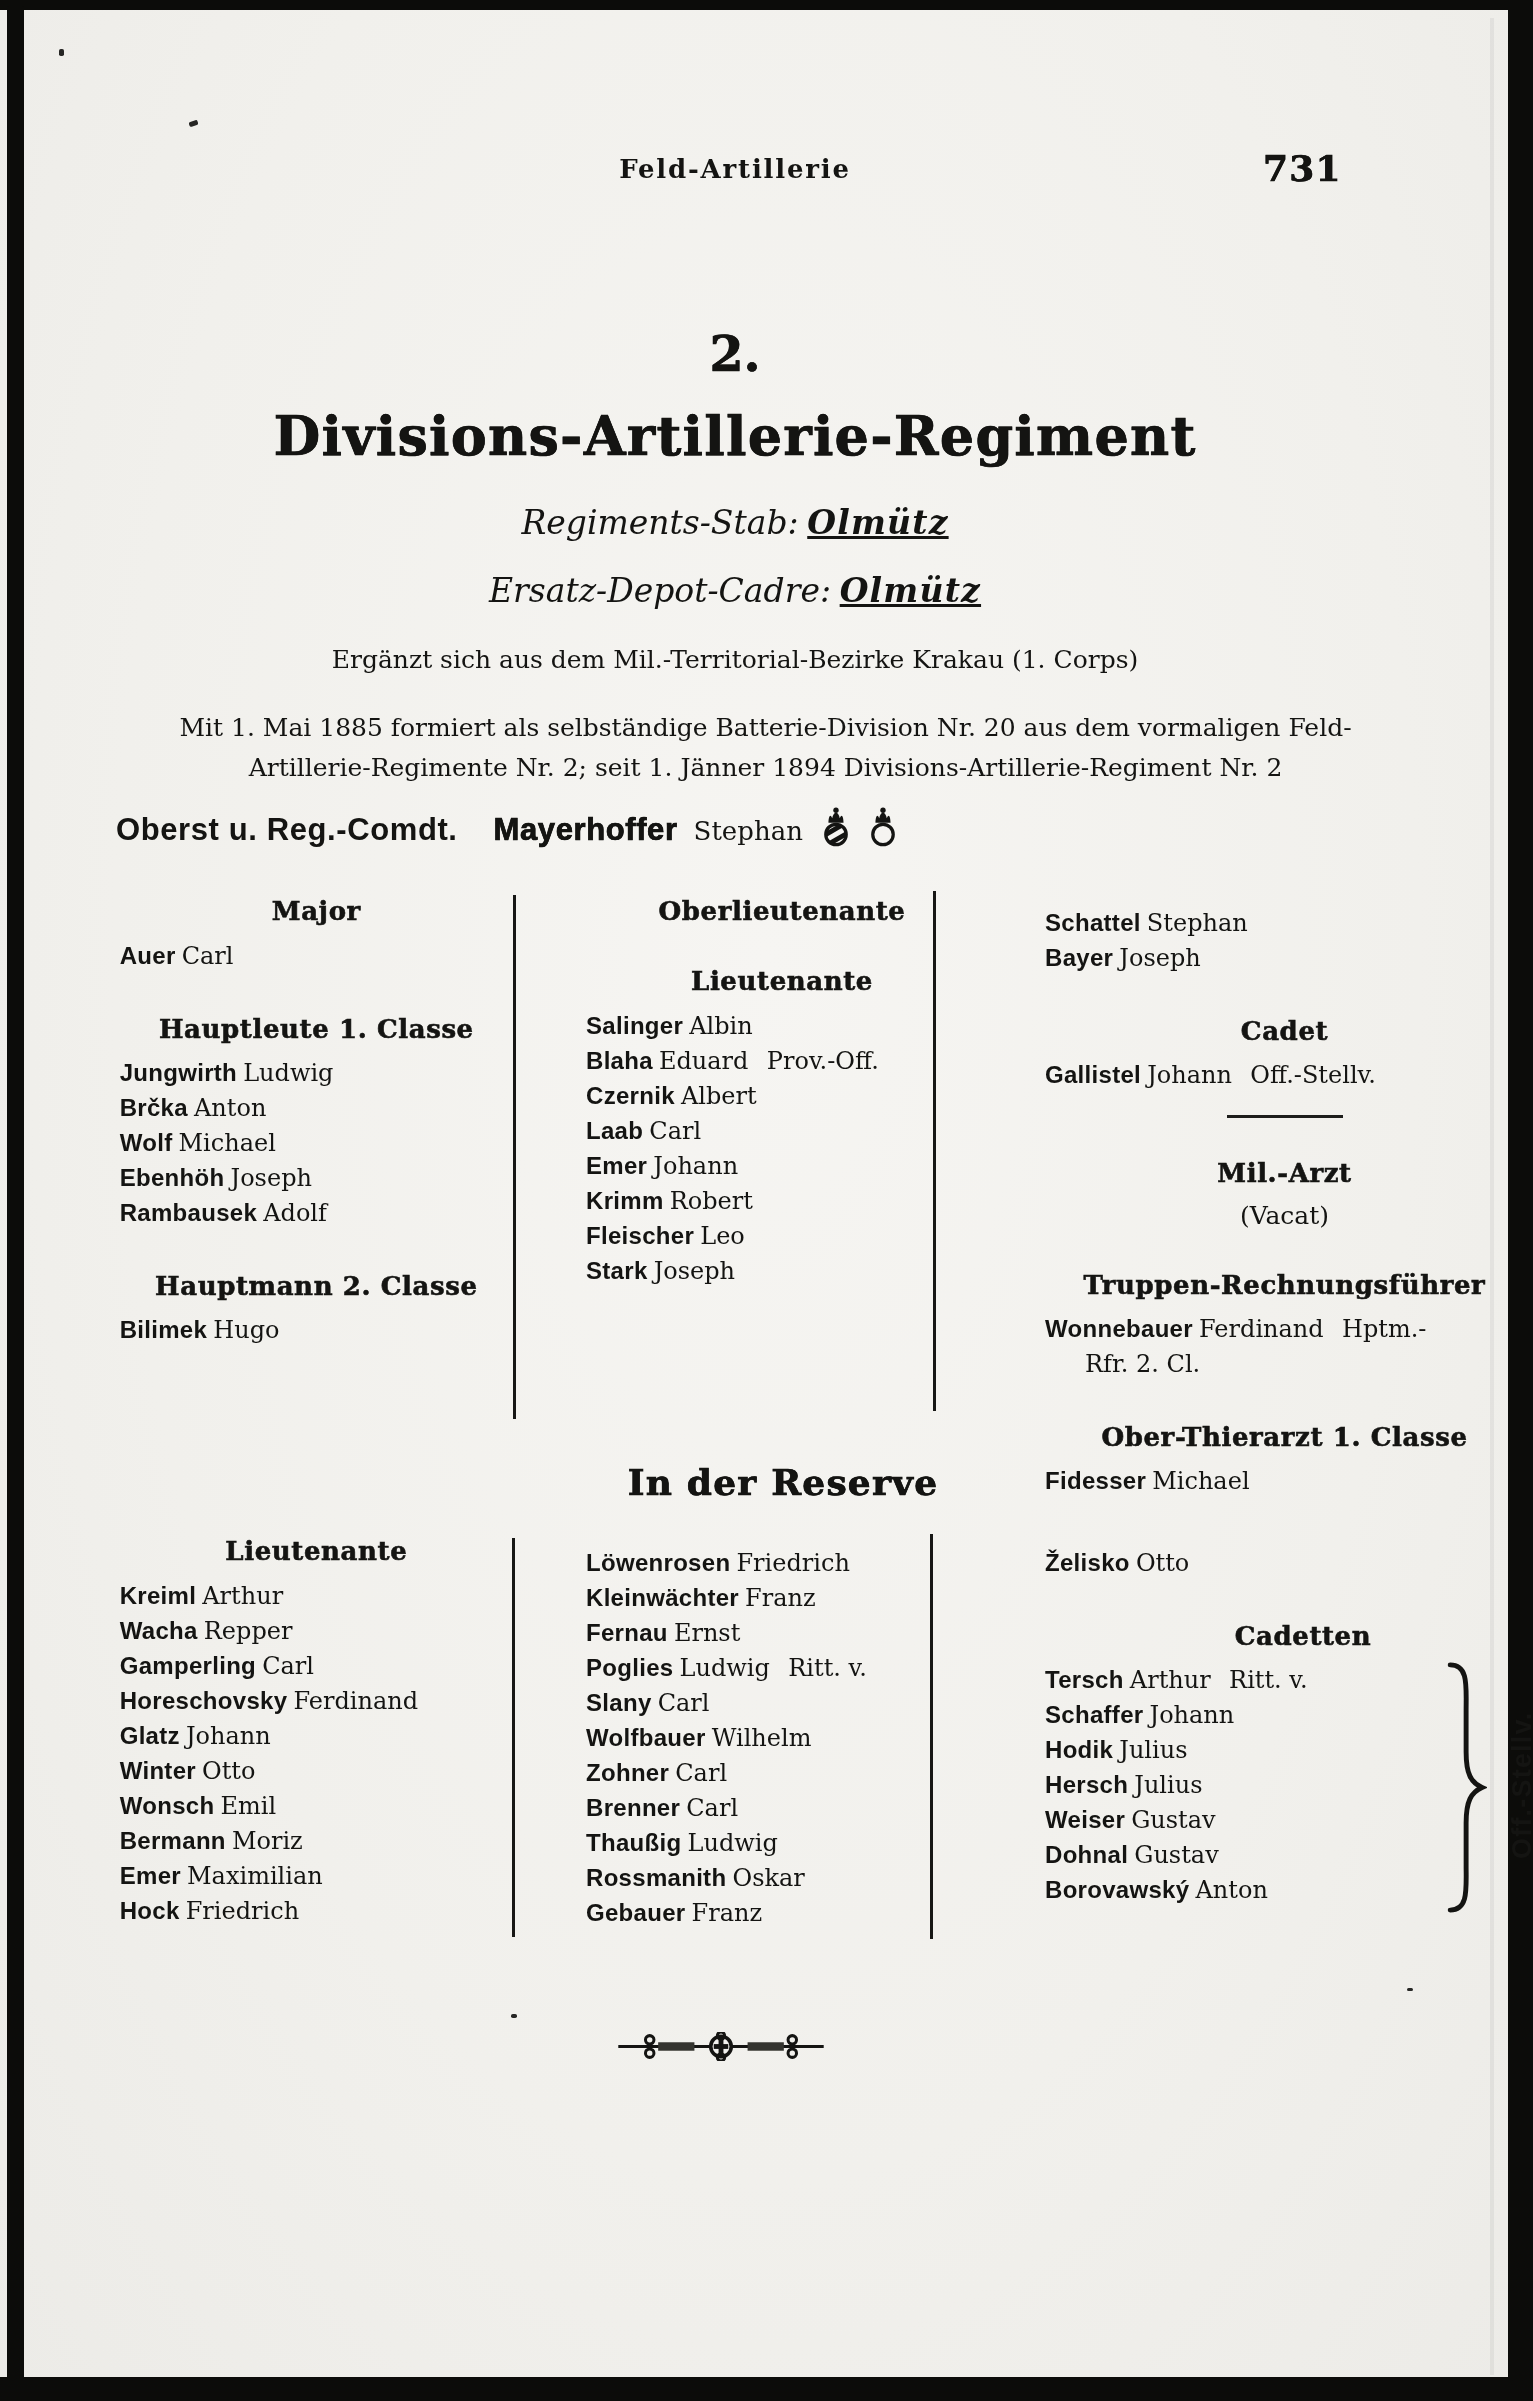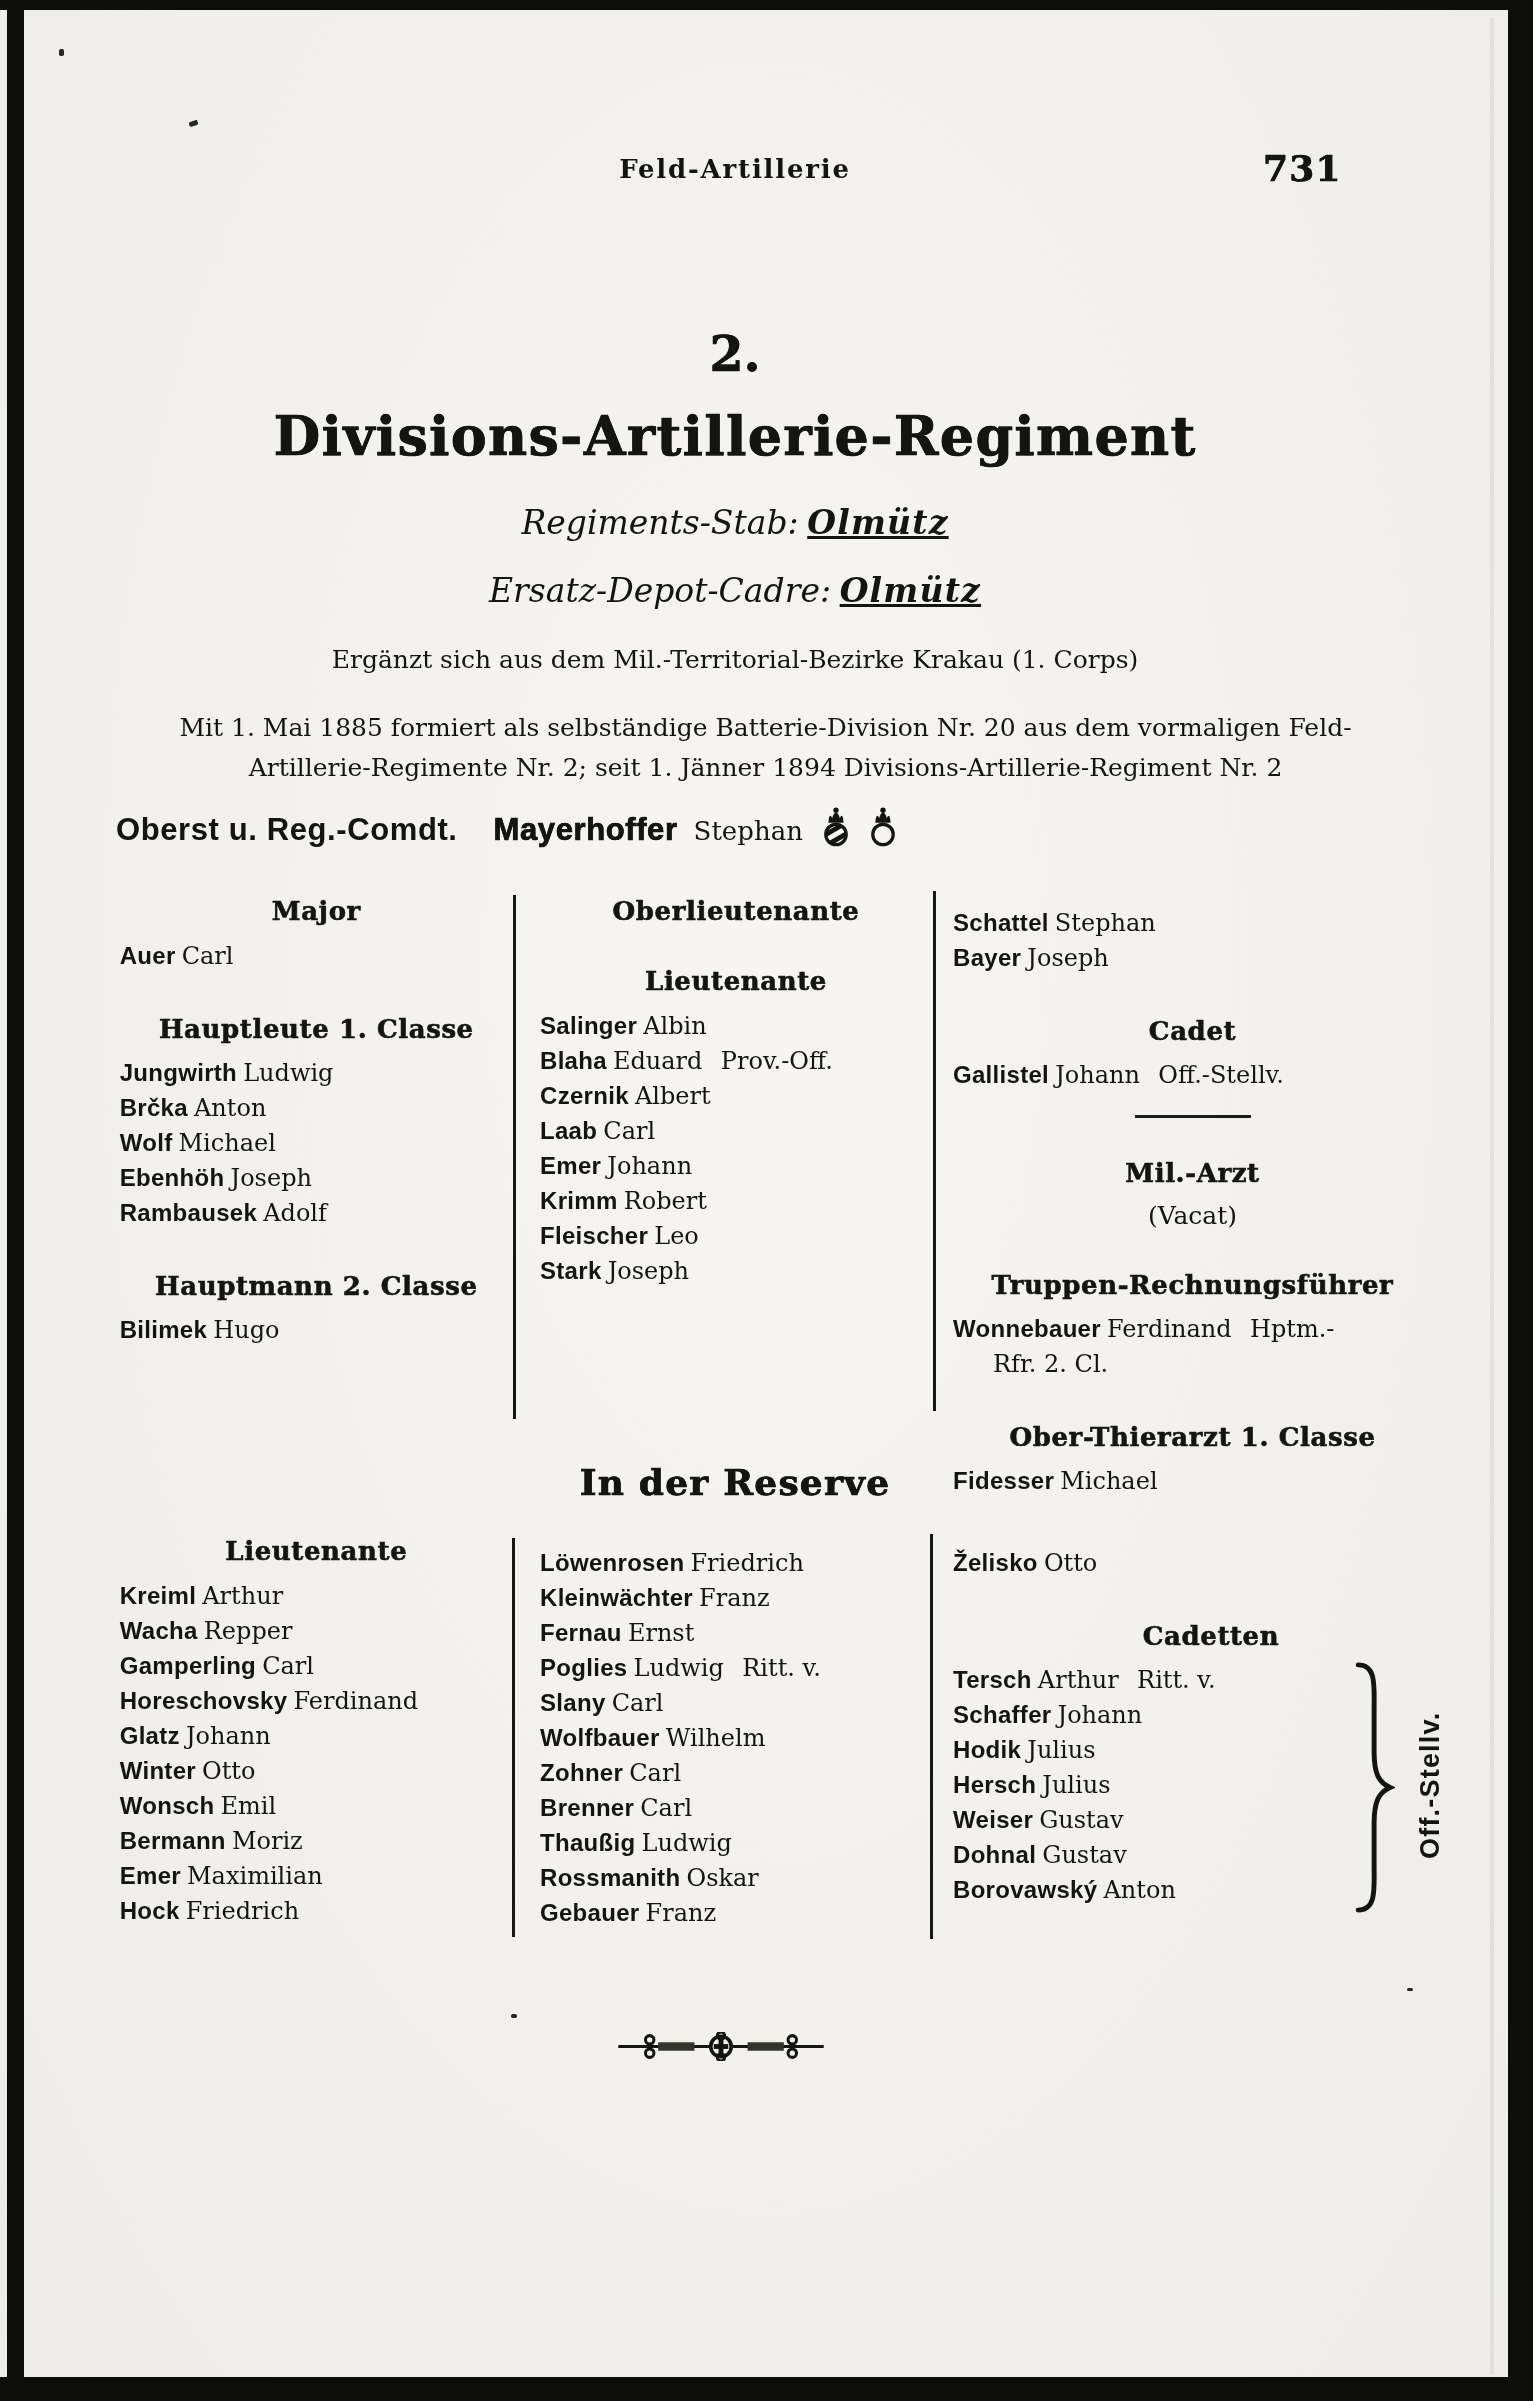--- a/index.html
+++ b/index.html
@@ -34,21 +34,21 @@
   .recruit-note{top:645px;font:400 25px "DejaVu Serif",serif;}
   .history{position:absolute;left:104px;top:708px;width:1323px;text-align:center;
     font:400 25px "DejaVu Serif",serif;line-height:40px;}
 
   .commander{position:absolute;left:116px;top:806px;white-space:nowrap;}
   .cmd-rank{font:700 31px "Liberation Sans",sans-serif;letter-spacing:0.6px;margin-right:36px;}
   .cmd-surname{font:700 31px "Liberation Sans",sans-serif;letter-spacing:0.6px;margin-right:16px;}
   .cmd-forename{font:400 26px "DejaVu Serif",serif;}
   .medal{display:inline-block;vertical-align:-8.6px;margin-left:16px;}
 
-  .columns{position:absolute;display:grid;}
+  .columns{position:absolute;display:grid;gap:46px;}
   #active-columns{left:116px;top:894px;width:1316px;height:541px;grid-template-columns:397px 419px 500px;}
   #reserve-columns{left:116px;top:1534px;width:1353px;height:416px;grid-template-columns:397px 419px 537px;}
   .column{padding-left:3.7px;}
   .columns .column:nth-child(2){padding-left:27px;}
   .columns .column:nth-child(3){padding-left:21px;}
 
   .col-rule{position:absolute;width:3.1px;background:#171715;}
   .rule-a1{left:513px;top:895px;height:524px;}
   .rule-a2{left:933px;top:891px;height:520px;}
   .rule-r1{left:512px;top:1538px;height:399px;}
@@ -59,21 +59,21 @@
   .heading:first-child{margin-top:2.4px;}
   .column > .entries:first-child{margin-top:12.2px;}
   .entries{margin:0;}
   .entry{font:400 24px "DejaVu Serif",serif;line-height:35px;white-space:nowrap;}
   .surname{font:700 24px "Liberation Sans",sans-serif;letter-spacing:0.3px;margin-right:6.1px;}
   .suffix{margin-left:18.4px;}
   .entry-line2{padding-left:40px;}
   .note{font:400 25px "DejaVu Serif",serif;text-align:center;margin:3.7px 0 2.4px;}
   .mini-rule{width:116px;border-top:3.7px solid #1d1d1b;margin:22px auto 3.7px;}
 
-  .reserve-title{top:1461px;font:700 36px "DejaVu Serif",serif;letter-spacing:1.2px;}
+  .reserve-title{top:1461px;font:700 36px "DejaVu Serif",serif;letter-spacing:1.2px;padding-left:48px;}
 
   .has-brace{position:relative;}
   .brace{position:absolute;left:399px;top:-3.7px;}
   .brace-label{position:absolute;left:458px;top:0;height:100%;width:39px;
     display:flex;align-items:center;justify-content:center;
     font:700 27px "Liberation Sans",sans-serif;letter-spacing:1.2px;
     writing-mode:vertical-rl;transform:rotate(180deg);white-space:nowrap;}
 
   .ornament{position:absolute;left:617px;top:2032px;}
 </style>

